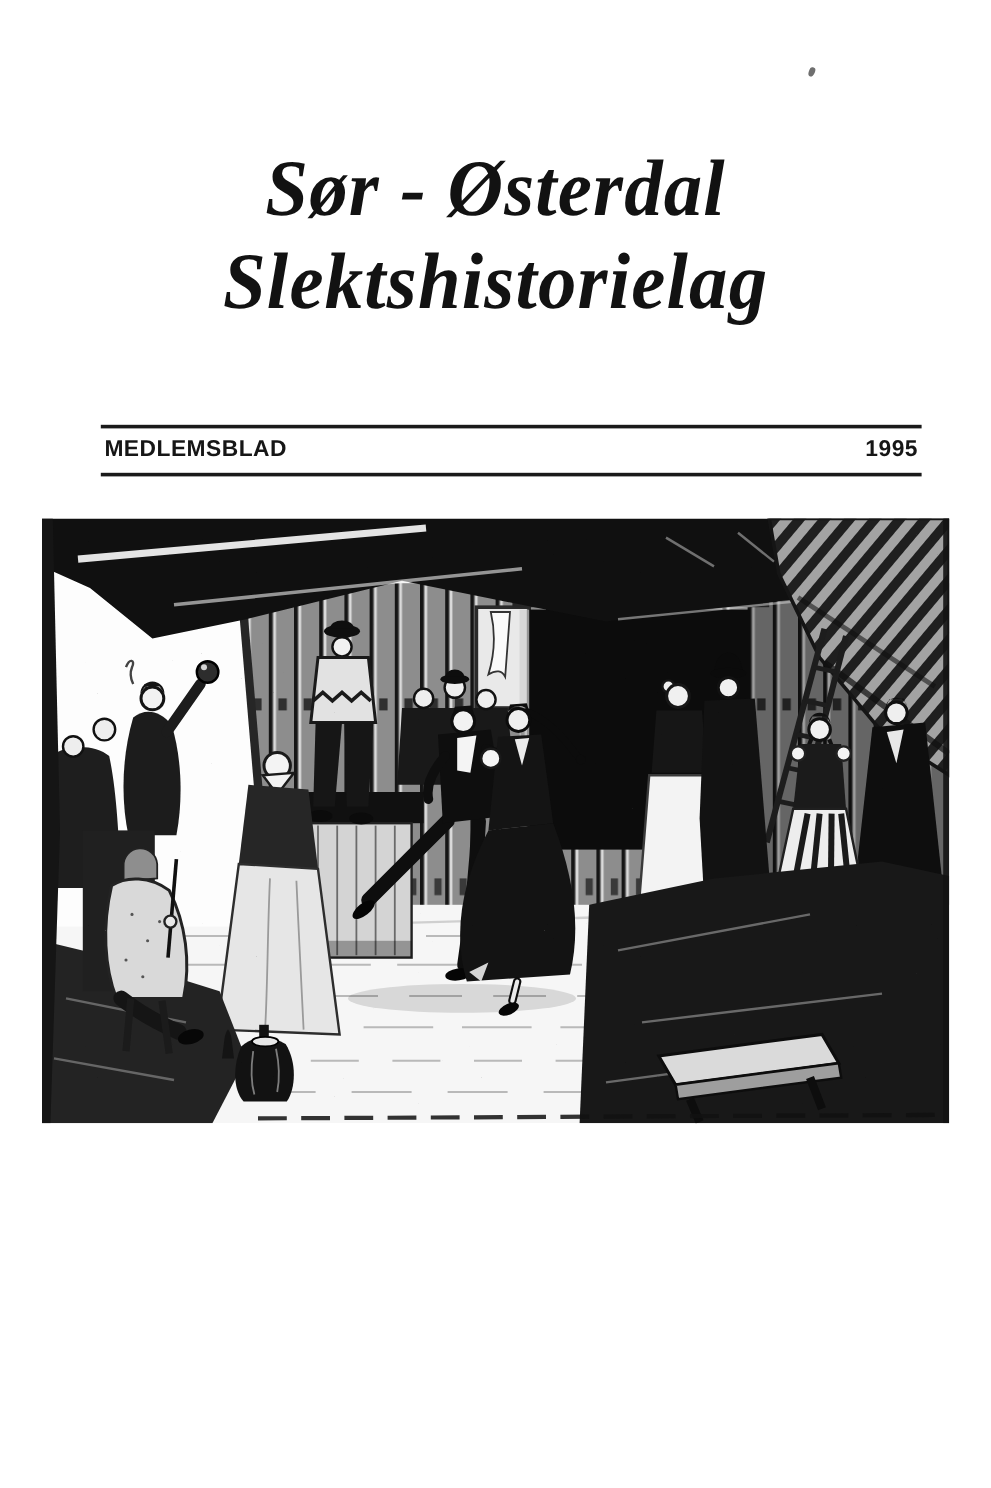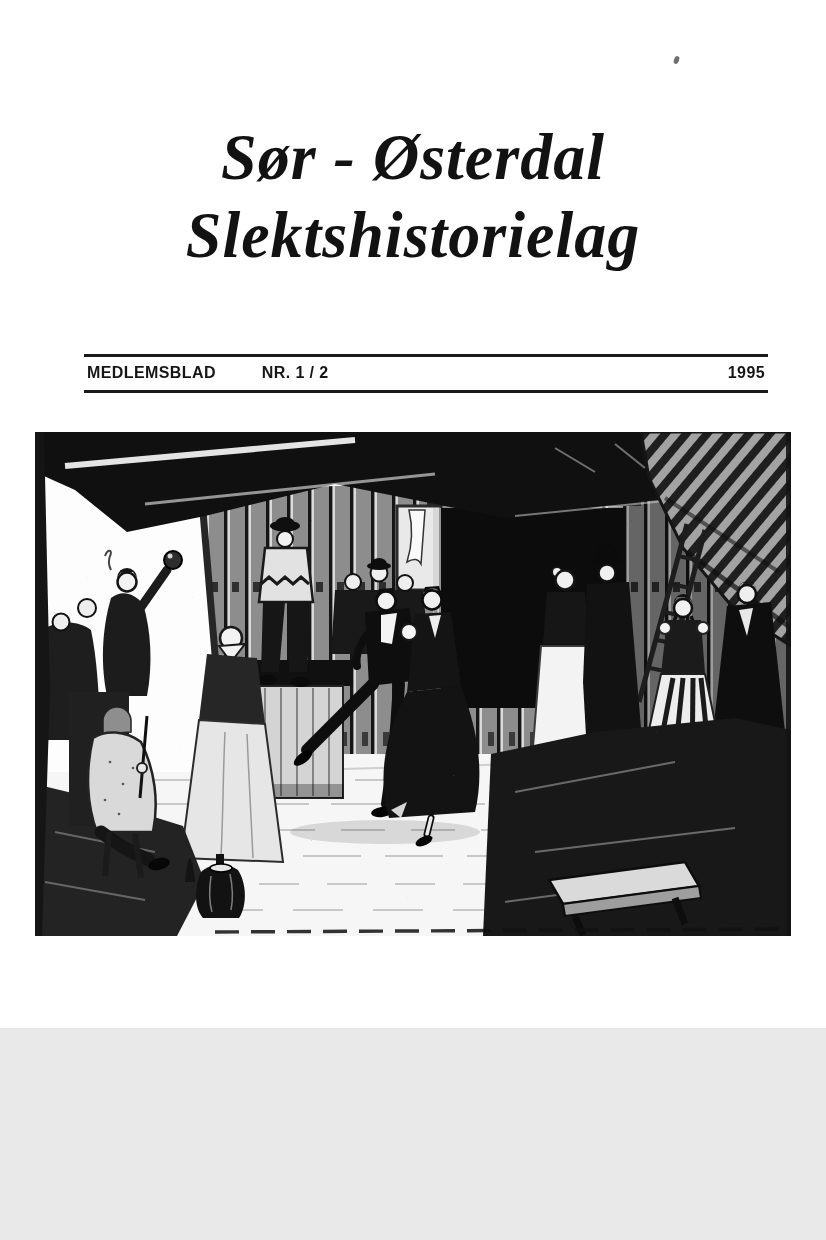--- a/index.html
+++ b/index.html
@@ -1,17 +1,17 @@
 <!DOCTYPE html>
 <html><head>
 <meta charset="utf-8">
 <style>
   html,body{margin:0;padding:0;background:#e9e9e9;}
   .page{
-    position:relative;width:826px;height:1028px;margin:0 auto;
+    position:relative;width:826px;height:1240px;margin:0 auto;
     background:#ffffff;overflow:hidden;
     font-family:"Liberation Sans","DejaVu Sans",sans-serif;color:#141414;
   }
   .scan-speck{
     position:absolute;left:674px;top:56px;width:5px;height:8px;
     background:#6f6f6f;border-radius:50% 40% 60% 50%;transform:rotate(18deg);
   }
   .masthead{
     position:absolute;left:0;right:0;top:118px;margin:0;
     text-align:center;
@@ -19,21 +19,21 @@
     font-style:italic;font-weight:bold;
     font-size:64px;line-height:78px;color:#121212;
     letter-spacing:1px;
   }
   .masthead .tline{display:block;transform:scaleY(1.04);}
   .issue-bar{
     position:absolute;left:84px;top:354px;width:684px;box-sizing:border-box;
     border-top:3.5px solid #1a1a1a;border-bottom:3.5px solid #1a1a1a;
     padding:7px 3px 8px 3px;
     display:flex;align-items:baseline;
-    font-weight:bold;font-size:16px;letter-spacing:.4px;color:#161616;
+    font-weight:bold;font-size:19px;letter-spacing:.4px;color:#161616;
     white-space:nowrap;
   }
   .issue-bar .issue-no{flex:1;padding-left:46px;}
   .issue-bar .year{margin-left:auto;}
   .cover-figure{
     position:absolute;left:35px;top:432px;width:756px;height:504px;margin:0;
     line-height:0;
   }
   .contents{
     position:absolute;left:84px;top:968px;width:684px;margin:0;
@@ -49,21 +49,20 @@
 
   <span class="scan-speck"></span>
 
   <h1 class="masthead">
     <span class="tline">Sør - Østerdal</span>
     <span class="tline">Slektshistorielag</span>
   </h1>
 
   <div class="issue-bar">
     <span>MEDLEMSBLAD</span>
-    <span class="issue-no">NR. 1 / 2</span>
     <span class="year">1995</span>
   </div>
 
   <figure class="cover-figure" role="img" aria-label="Black-and-white engraving of a folk dance in an old timber farmhouse: a couple dances on the plank floor, a hooded fiddler sits at left beside a small keg and bottle, a man in a patterned sweater sits on a high ledge, guests in traditional dress watch along the plank wall, a ladder and striped drape hang at right, and a low sled-bench stands in the dark right foreground">
     <svg width="756" height="504" viewBox="0 0 756 504" xmlns="http://www.w3.org/2000/svg">
       <defs>
         <pattern id="planks" width="21" height="270" patternUnits="userSpaceOnUse">
           <rect width="21" height="270" fill="#8d8d8d"></rect>
           <rect x="0" width="3" height="270" fill="#151515"></rect>
           <rect x="4" width="2" height="270" fill="#dadada"></rect>

